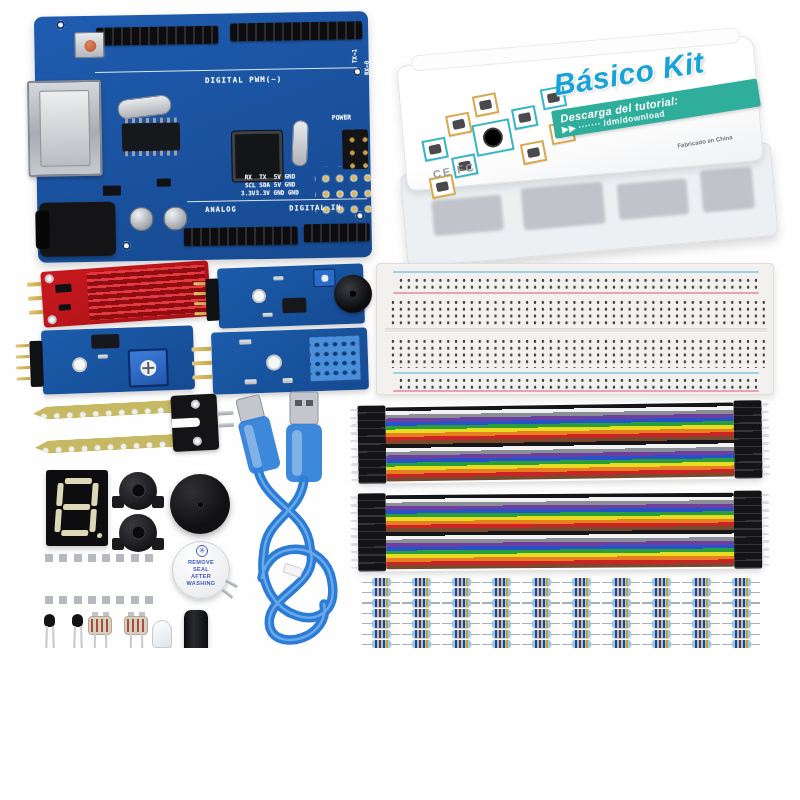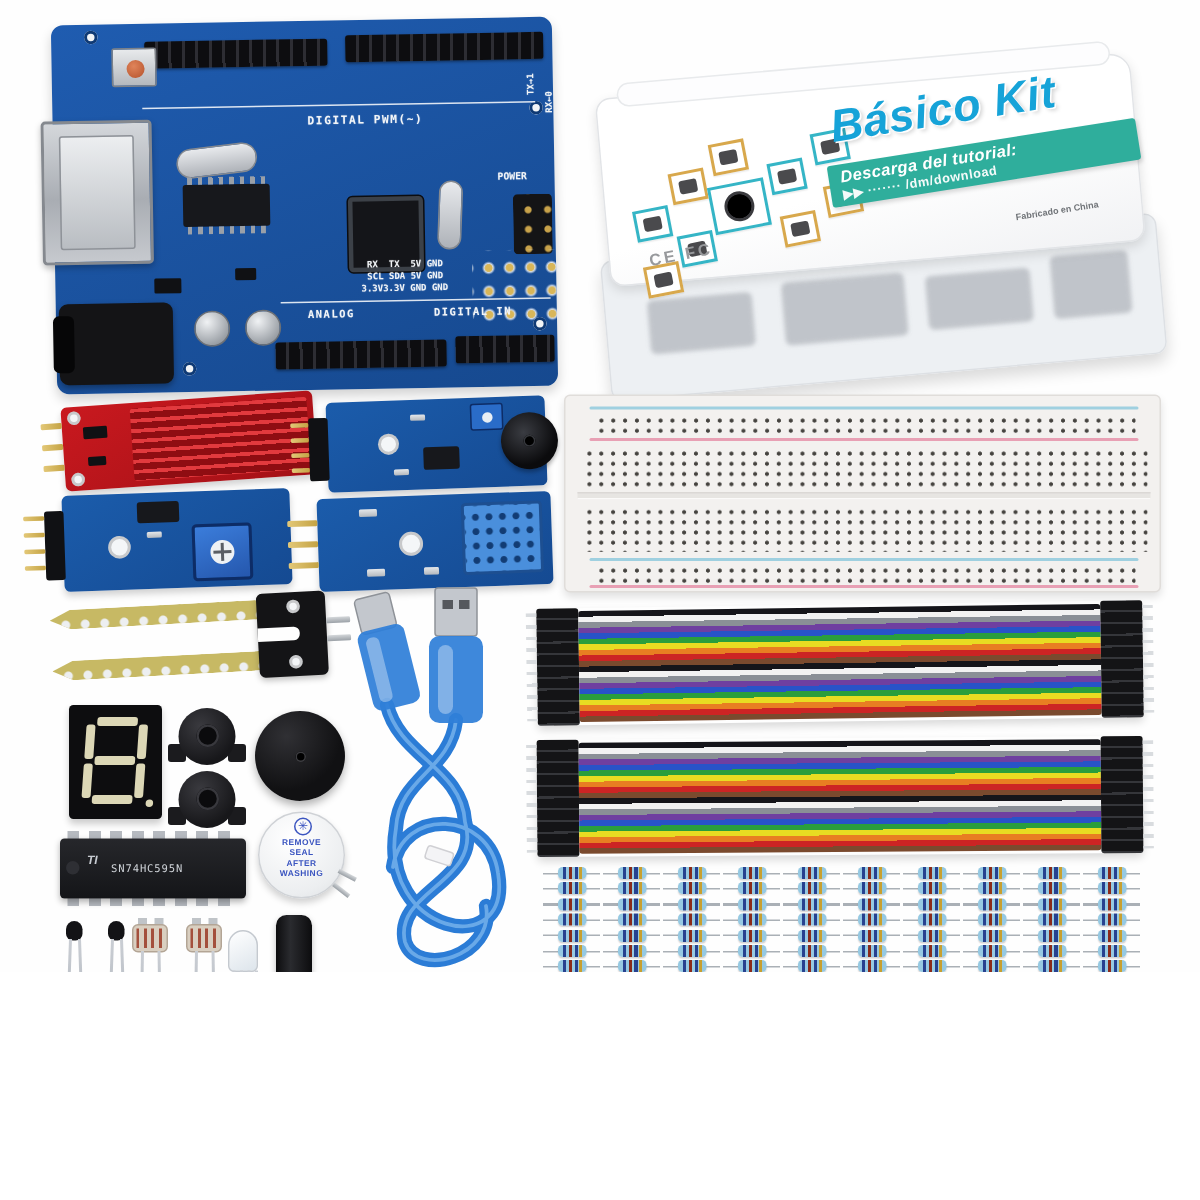--- a/index.html
+++ b/index.html
@@ -384,25 +384,20 @@
       <span class="bw-line">AFTER</span>
       <span class="bw-line">WASHING</span>
     </div>
     <div class="bw-pin" style="left:52px;top:40px;transform:rotate(28deg)"></div>
     <div class="bw-pin" style="left:48px;top:50px;transform:rotate(38deg)"></div>
   </div>
 
   <div class="abs ic">
     <div class="ic-pins" style="top:0"></div>
     <div class="ic-pins" style="bottom:0"></div>
-    <div class="ic-body">
-      <div class="ic-notch"></div>
-      <div class="ic-logo">TI</div>
-      <div class="ic-text">SN74HC595N</div>
-    </div>
   </div>
 
   <div class="abs" style="left:44px;top:614px;width:14px;height:130px">
     <div class="thead"></div>
     <div class="leg" style="left:2px;top:12px;height:106px;transform:rotate(2deg)"></div>
     <div class="leg" style="left:8px;top:12px;height:106px;transform:rotate(-2deg)"></div>
   </div>
   <div class="abs" style="left:72px;top:614px;width:14px;height:130px">
     <div class="thead"></div>
     <div class="leg" style="left:2px;top:12px;height:106px;transform:rotate(2deg)"></div>

